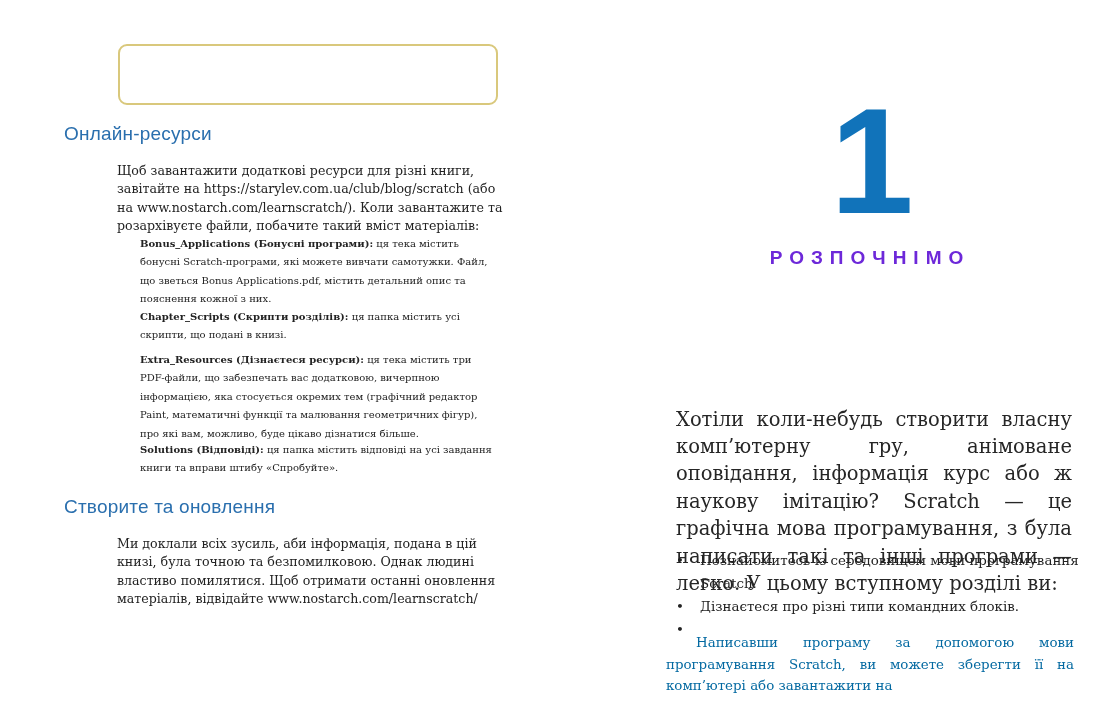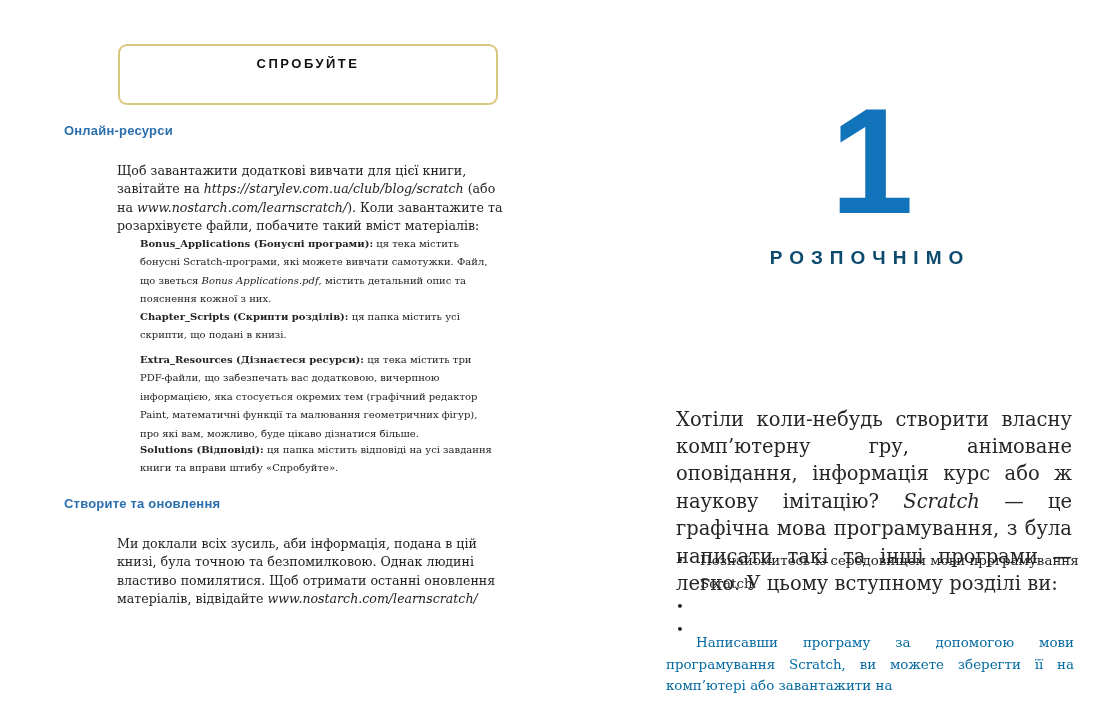--- a/index.html
+++ b/index.html
@@ -26,55 +26,55 @@
     color:#111111;
   }
   .try-box-body{
     margin:6px 0 0 16px;
     font-family:"Liberation Sans", sans-serif;
     font-size:10.5px;color:#3c3c3c;letter-spacing:.2px;
   }
   .section-heading{
     position:absolute;left:64px;
     font-family:"Liberation Sans", sans-serif;
-    font-weight:bold;font-size:13px;color:#2a6fae;
+    font-weight:normal;font-size:19px;color:#2a6fae;
     letter-spacing:.2px;
   }
   .h-online{top:123px;}
   .h-errata{top:496px;}
   .left-par{
     position:absolute;left:117px;width:392px;
     font-size:12.6px;line-height:18.5px;color:#222222;
   }
   .p-res-intro{top:149px;}
   .p-errata{top:522px;}
   .entry{
     position:absolute;left:140px;width:356px;
     font-size:10px;line-height:18.4px;color:#222222;
   }
   .entry-1{top:225px;}
   .entry-2{top:298px;}
   .entry-3{top:341px;}
   .entry-4{top:431px;}
   .b{font-weight:bold;}
-  .i{font-style:italic;}
+  .i{}
   
   .chapter-number{
     position:absolute;left:758px;top:86px;width:228px;
     text-align:center;
     font-family:"Liberation Sans", sans-serif;
     font-weight:bold;font-size:150px;line-height:1;
     color:#1173ba;
   }
   .chapter-title{
     position:absolute;left:730px;top:247px;width:280px;
     text-align:center;
     font-family:"Liberation Sans", sans-serif;
     font-weight:bold;font-size:19px;letter-spacing:7px;
-    color:#0c4a6e;
+    color:#6d28d9;
   }
   .r-intro{
     position:absolute;left:676px;top:386px;width:396px;
     font-size:19.5px;line-height:27.4px;color:#262626;
     text-align:justify;
   }
   .r-bullets{
     position:absolute;left:676px;top:549px;width:404px;
     font-size:13.4px;line-height:23px;color:#222222;
   }
@@ -87,26 +87,25 @@
   }
 </style>
 </head>
 <body>
 
 <div class="spread">
 
   <div>
 
     <div class="try-box">
-      <div class="try-box-title">СПРОБУЙТЕ</div>
     </div>
 
     <div class="section-heading h-online">Онлайн-ресурси</div>
 
-    <p class="left-par p-res-intro"><span>Щоб завантажити додаткові вивчати для цієї книги, завітайте на </span><span class="i">https://starylev.com.ua/club/blog/scratch</span><span> (або на </span><span class="i">www.nostarch.com/learnscratch/</span><span>). Коли завантажите та розархівуєте файли, побачите такий вміст матеріалів:</span></p>
+    <p class="left-par p-res-intro"><span>Щоб завантажити додаткові ресурси для різні книги, завітайте на </span><span class="i">https://starylev.com.ua/club/blog/scratch</span><span> (або на </span><span class="i">www.nostarch.com/learnscratch/</span><span>). Коли завантажите та розархівуєте файли, побачите такий вміст матеріалів:</span></p>
 
     <p class="entry entry-1"><span class="b">Bonus_Applications (Бонусні програми):</span><span> ця тека містить бонусні Scratch-програми, які можете вивчати самотужки. Файл, що зветься </span><span class="i">Bonus Applications.pdf</span><span>, містить детальний опис та пояснення кожної з них.</span></p>
 
     <p class="entry entry-2"><span class="b">Chapter_Scripts (Скрипти розділів):</span><span> ця папка містить усі скрипти, що подані в книзі.</span></p>
 
     <p class="entry entry-3"><span class="b">Extra_Resources (Дізнаєтеся ресурси):</span><span> ця тека містить три PDF-файли, що забезпечать вас додатковою, вичерпною інформацією, яка стосується окремих тем (графічний редактор Paint, математичні функції та малювання геометричних фігур), про які вам, можливо, буде цікаво дізнатися більше.</span></p>
 
     <p class="entry entry-4"><span class="b">Solutions (Відповіді):</span><span> ця папка містить відповіді на усі завдання книги та вправи штибу «Спробуйте».</span></p>
 
     <div class="section-heading h-errata">Створите та оновлення</div>
@@ -123,20 +122,21 @@
 
     <p class="r-intro"><span>Хотіли коли-небудь створити власну комп’ютерну гру, анімоване оповідання, інформація курс або ж наукову імітацію? </span><span class="i">Scratch</span><span> — це графічна мова програмування, з була написати такі та інші програми — легко. У цьому вступному розділі ви:</span></p>
 
     <div class="r-bullets">
       <div class="bullet-row">
         <span class="bullet-dot">•</span>
         <span>Познайомитесь із середовищем мови програмування Scratch.</span>
       </div>
       <div class="bullet-row">
         <span class="bullet-dot">•</span>
+        <span>Дізнаєтеся про різні типи командних блоків.</span>
       </div>
       <div class="bullet-row">
         <span class="bullet-dot">•</span>
       </div>
     </div>
 
     <p class="r-closing">Написавши програму за допомогою мови програмування Scratch, ви можете зберегти її на комп’ютері або завантажити на</p>
 
   </div>
 

